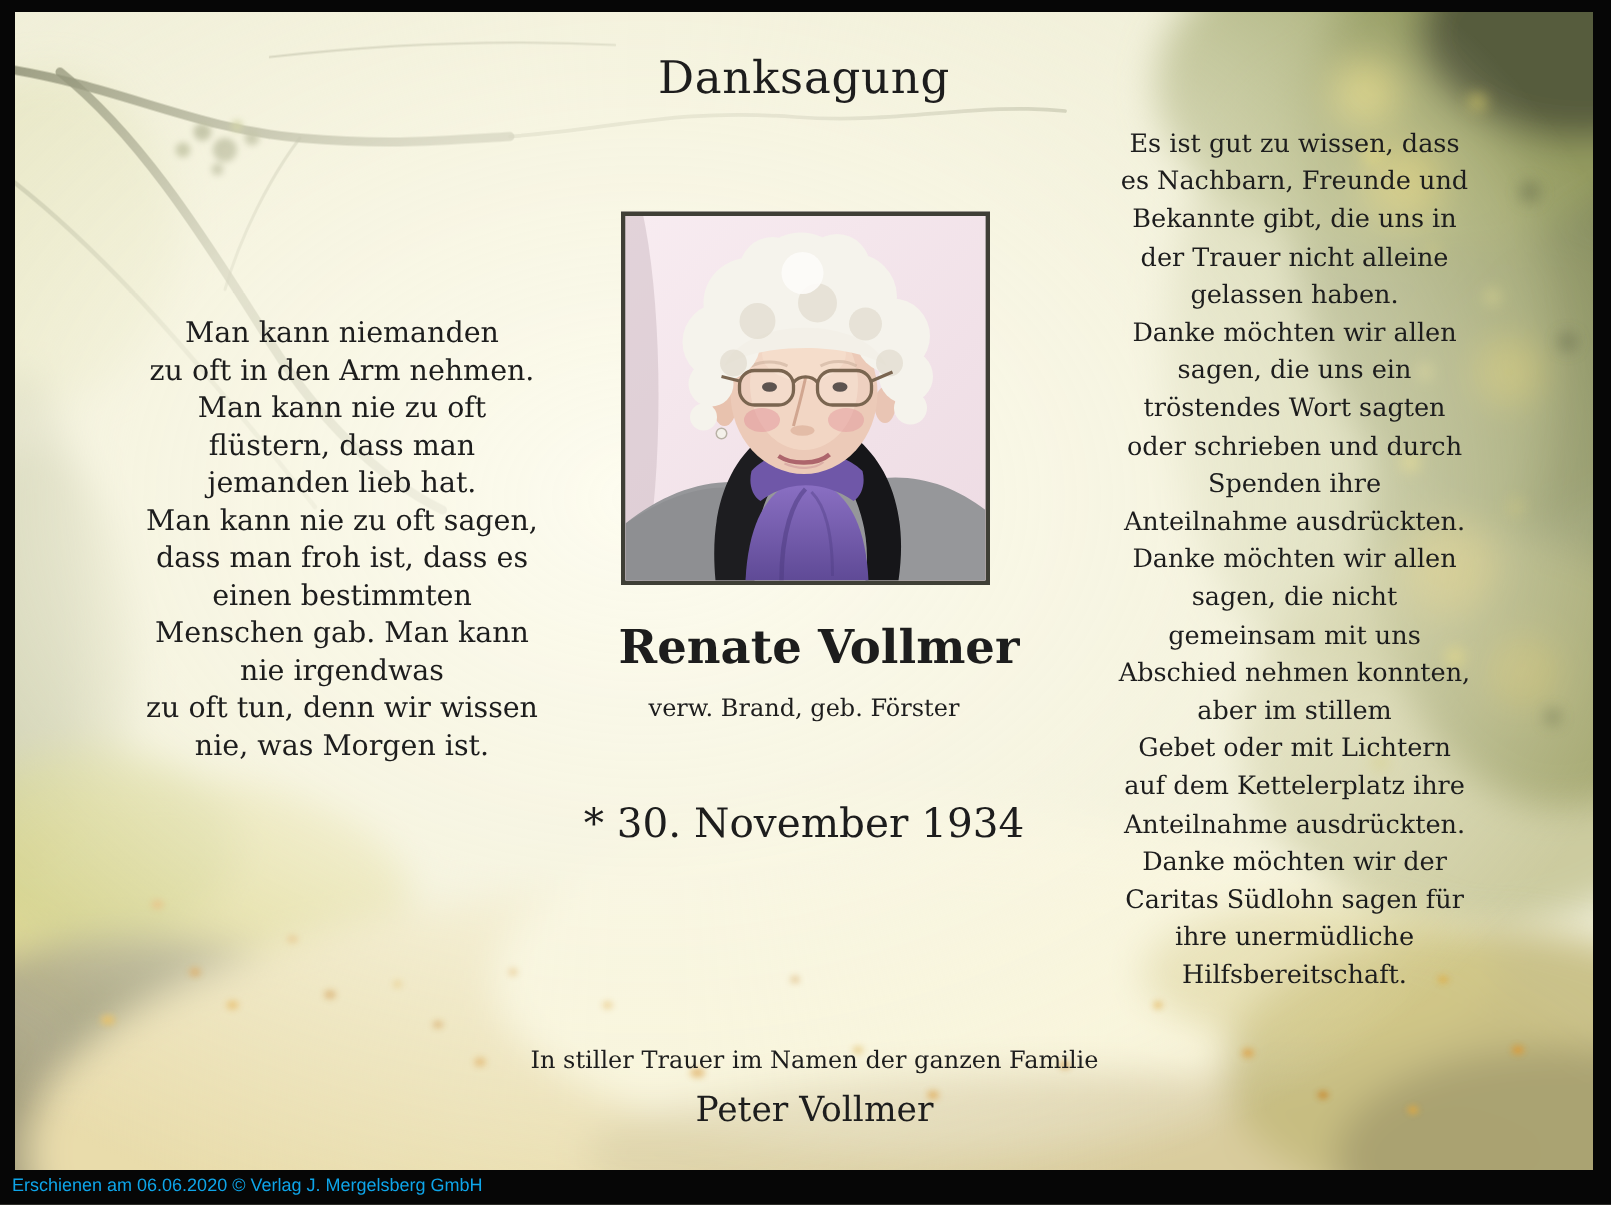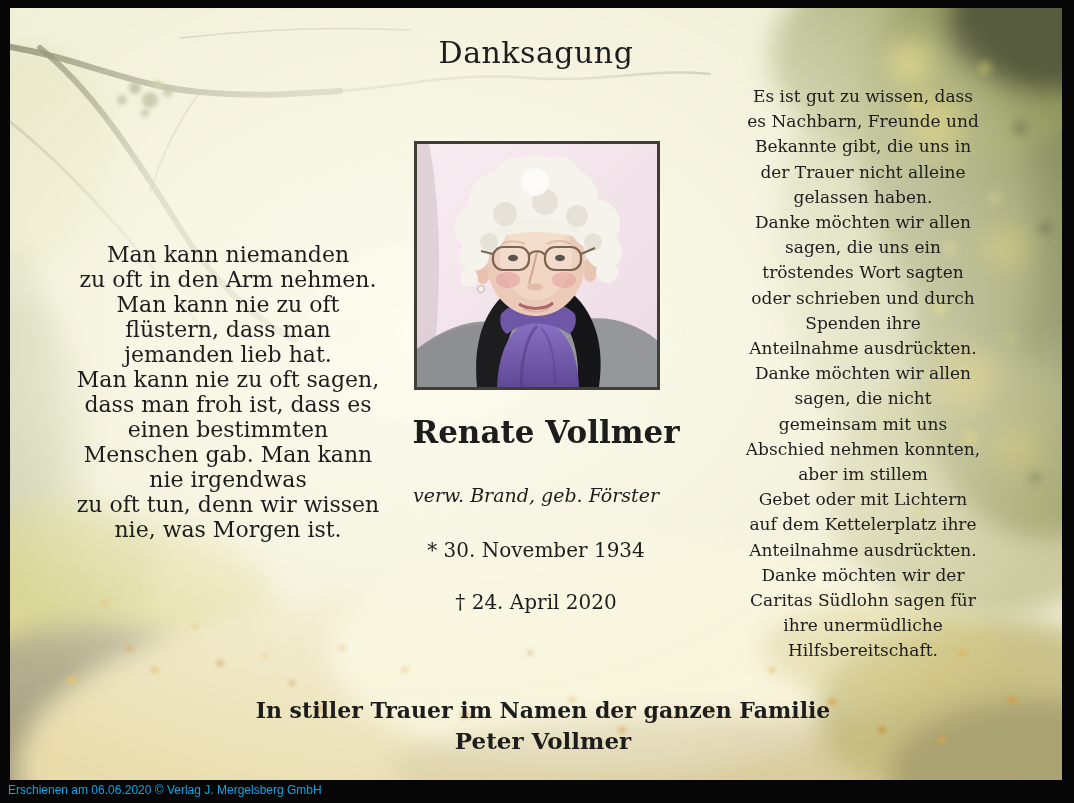--- a/index.html
+++ b/index.html
@@ -2,30 +2,30 @@
 <html><head>
 <meta charset="utf-8">
 <style>
   html,body{margin:0;padding:0;background:#000;}
   .stage{position:relative;width:1074px;height:803px;background:#060606;overflow:hidden;
          font-family:"DejaVu Serif","Liberation Serif",serif;}
   .card{position:absolute;left:10px;top:8px;width:1052px;height:772px;background:#efeed7;overflow:hidden;}
   .bg{position:absolute;left:0;top:0;width:100%;height:100%;display:block;}
   .txt{position:absolute;color:#1d1d1d;white-space:pre-line;text-align:center;}
   .title{top:27px;left:0;right:0;font-size:30px;letter-spacing:.5px;}
-  .poem-left{top:202px;left:0;width:436px;font-size:22px;line-height:25px;margin-top:32px;}
+  .poem-left{top:202px;left:0;width:436px;font-size:19px;line-height:25px;}
   .poem-right{top:76px;left:677px;width:352px;font-size:17px;line-height:25.2px;}
   .photo{position:absolute;left:404px;top:133px;width:240px;height:243px;
          border:3px solid #3f3f36;background:#f3e7ec;}
   .photo svg{display:block;width:100%;height:100%;filter:blur(.4px);}
   .name{top:406px;left:0;right:0;font-size:31px;font-weight:bold;margin-left:20px;}
-  .subtitle{top:476px;left:0;right:0;font-size:19px;font-style:italic;}
-  .dates{top:503px;left:0;right:0;font-size:20px;line-height:26px;}
-  .closing{top:689px;left:14px;right:0;font-size:22px;font-weight:bold;}
-  .signature{top:719px;left:14px;right:0;font-size:23px;font-weight:bold;}
+  .subtitle{top:454px;left:0;right:0;font-size:16px;}
+  .dates{top:503px;left:0;right:0;font-size:27px;line-height:26px;}
+  .closing{top:689px;left:14px;right:0;font-size:16px;}
+  .signature{top:719px;left:14px;right:0;font-size:23px;font-weight:normal;}
   .footer{position:absolute;left:8px;top:783px;color:#0ea5e9;
           font-family:"Liberation Sans","DejaVu Sans",sans-serif;font-size:12px;white-space:nowrap;}
 </style>
 </head>
 <body>
 
 <div class="stage">
   <div class="card">
 
     <svg class="bg" viewBox="0 0 1052 772" preserveAspectRatio="none">
@@ -228,21 +228,20 @@
           <path d="M164,110 L178,104" fill="none"></path>
         </g>
       </svg>
     </div>
 
     <div class="txt name">Renate Vollmer</div>
     <div class="txt subtitle">verw. Brand, geb. Förster</div>
 
     <div class="txt dates">
       <div>* 30. November 1934</div>
-      <div>† 24. April 2020</div>
     </div>
 
     <div class="txt poem-right">Es ist gut zu wissen, dass
 es Nachbarn, Freunde und
 Bekannte gibt, die uns in
 der Trauer nicht alleine
 gelassen haben.
 Danke möchten wir allen
 sagen, die uns ein
 tröstendes Wort sagten

